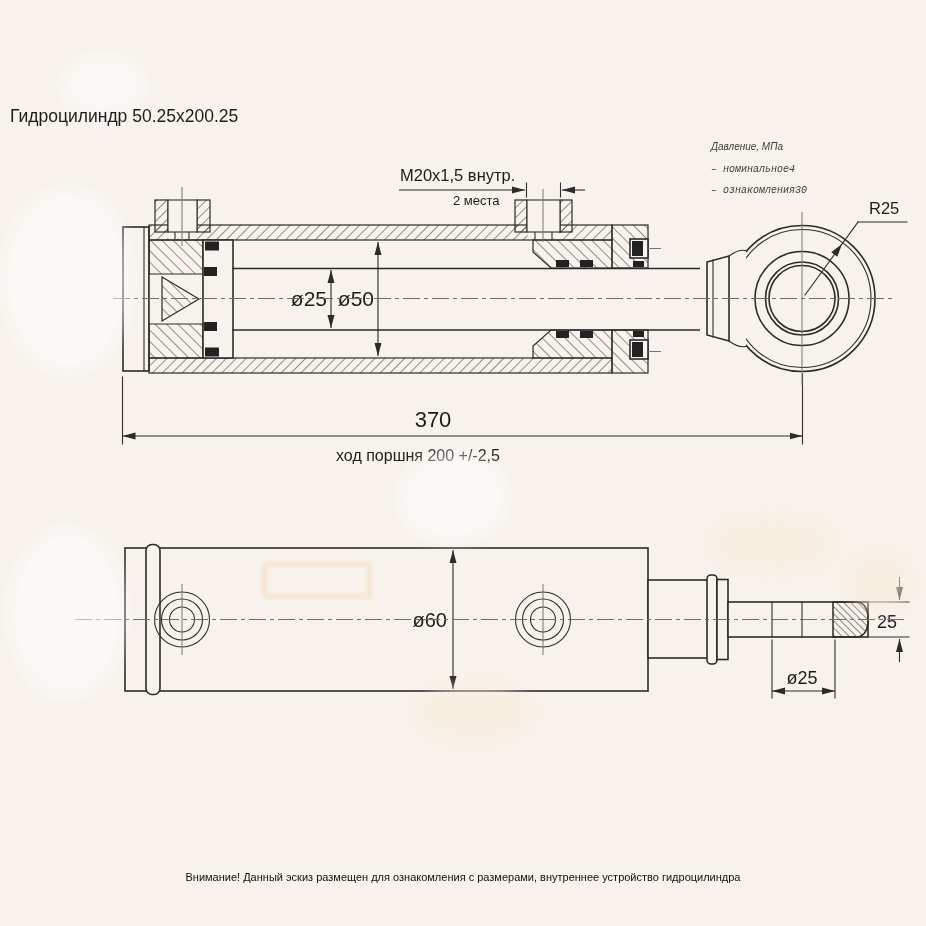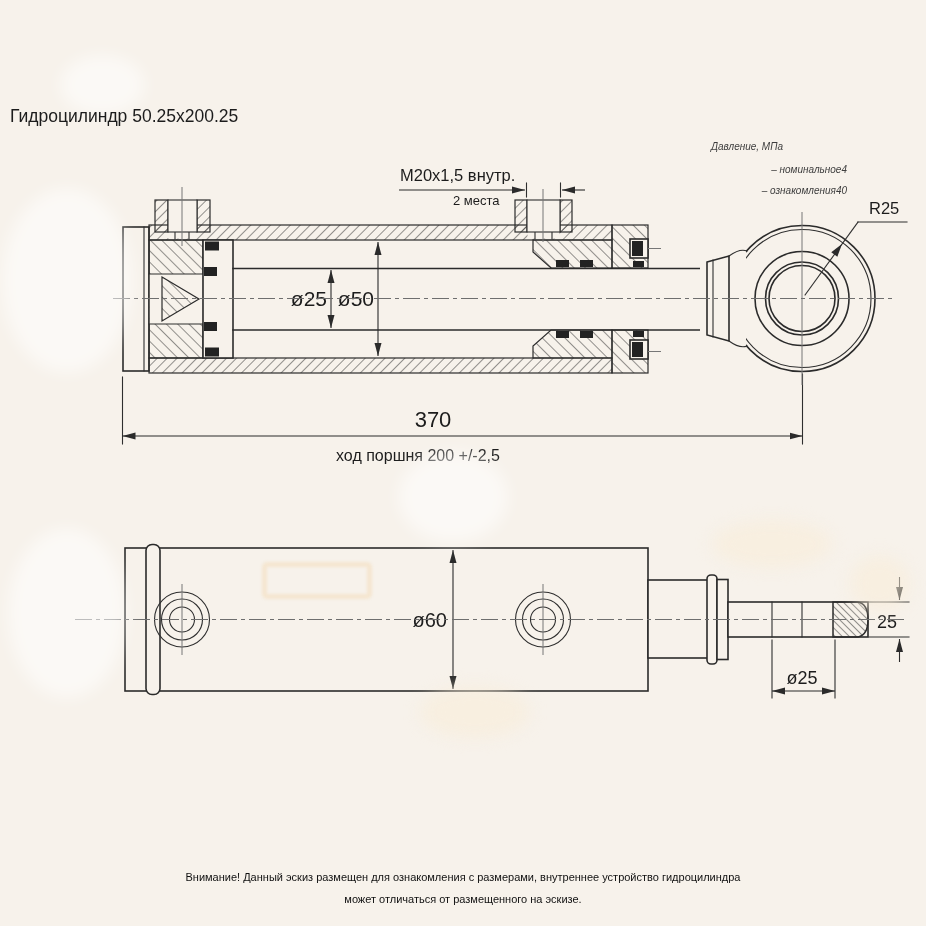--- a/index.html
+++ b/index.html
@@ -11,21 +11,21 @@
   }
   .stage{position:absolute;inset:0;}
   
   .wm{position:absolute;background:rgba(255,255,255,.55);filter:blur(8px);border-radius:50%;}
   .wm.tan{background:rgba(248,236,216,.6);}
   .wm-rect{position:absolute;border:5px solid rgba(244,226,199,.75);border-radius:5px;filter:blur(1.5px);}
   
   .title{position:absolute;left:10px;top:106px;font-size:17.5px;color:#1c1c1c;}
   .pressure{position:absolute;left:711px;top:120px;width:136px;font-style:italic;color:#3e3e3e;font-size:10px;line-height:21px;margin-top:16px;}
   .pressure .rows{margin-top:2px;}
-  .pressure .row{display:flex;justify-content:flex-end;}
+  .pressure .row{display:flex;justify-content:flex-start;font-family:Liberation Mono, monospace;}
   .warning{position:absolute;left:0;top:866px;width:926px;text-align:center;font-size:11px;line-height:22px;color:#111;}
   
   svg text{font-family:"Liberation Sans",sans-serif;fill:#1c1c1c;}
   .ln{stroke:#2b2b2b;stroke-width:1.6;fill:none;stroke-linecap:square;}
   .lnf{stroke:#2b2b2b;stroke-width:1.6;fill:#f7f2eb;}
   .thin{stroke:#2f2f2f;stroke-width:1.1;fill:none;stroke-linecap:square;}
   .dim{stroke:#2b2b2b;stroke-width:1.1;fill:none;}
   .cl{stroke:#6e6e6e;stroke-width:1;fill:none;stroke-dasharray:17 4 4 4;}
   .clv{stroke:#777;stroke-width:1;fill:none;}
   .seal{fill:#222;stroke:none;}
@@ -54,21 +54,21 @@
   
   <div class="pressure">
     <div>Давление, МПа</div>
     <div class="rows">
       <div class="row">
         <span>– номинальное</span>
         <span>4</span>
       </div>
       <div class="row">
         <span>– ознакомления</span>
-        <span>40</span>
+        <span>30</span>
       </div>
     </div>
   </div>
 
   
   <svg width="926" height="926" viewBox="0 0 926 926">
     <defs>
       <pattern id="h1" patternUnits="userSpaceOnUse" width="7" height="7" patternTransform="rotate(45)">
         <line x1="0" y1="0" x2="0" y2="7" stroke="#2b2b2b" stroke-width="1"></line>
       </pattern>
@@ -262,16 +262,15 @@
         <text x="802" y="684" font-size="18" text-anchor="middle">ø25</text>
       </g>
 
       <line class="cl" x1="75" y1="619.5" x2="905" y2="619.5"></line>
     </g>
   </svg>
 
   
   <div class="warning">
     <div>Внимание! Данный эскиз размещен для ознакомления с размерами, внутреннее устройство гидроцилиндра</div>
-    <div>может отличаться от размещенного на эскизе.</div>
   </div>
 
 </div>
 
 </body></html>

